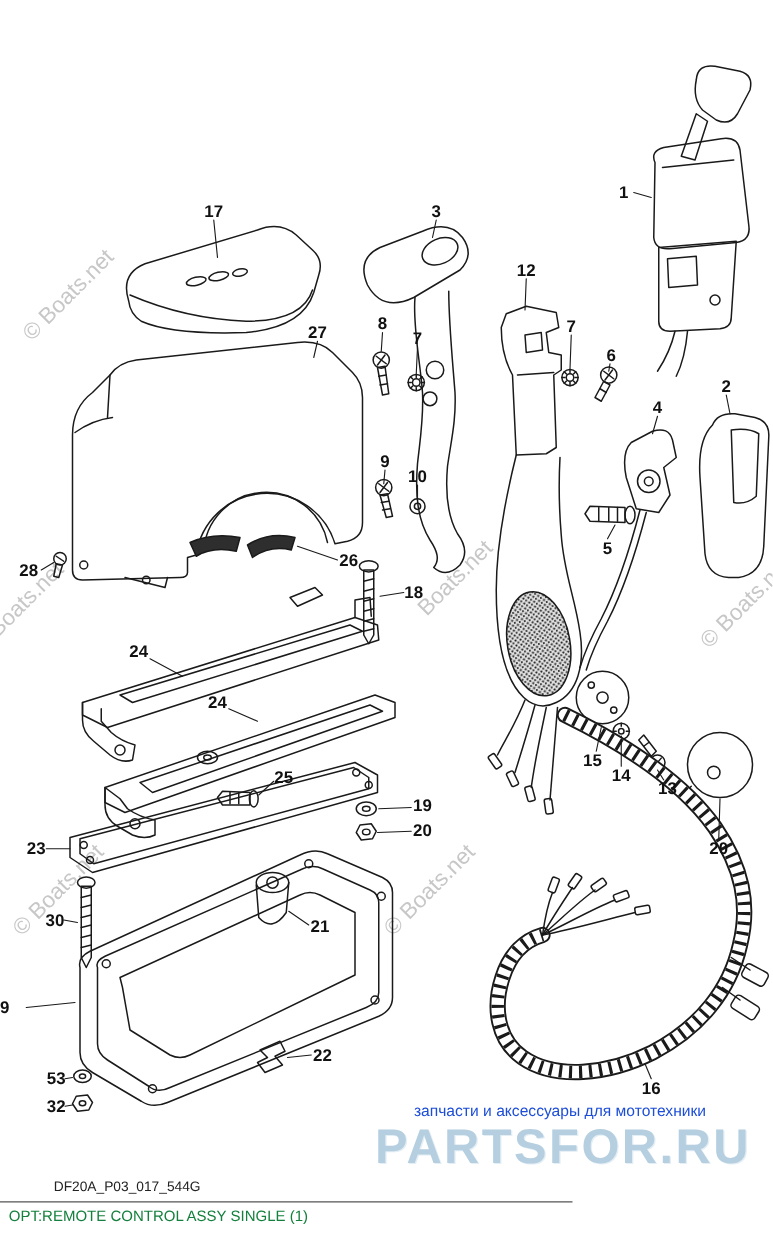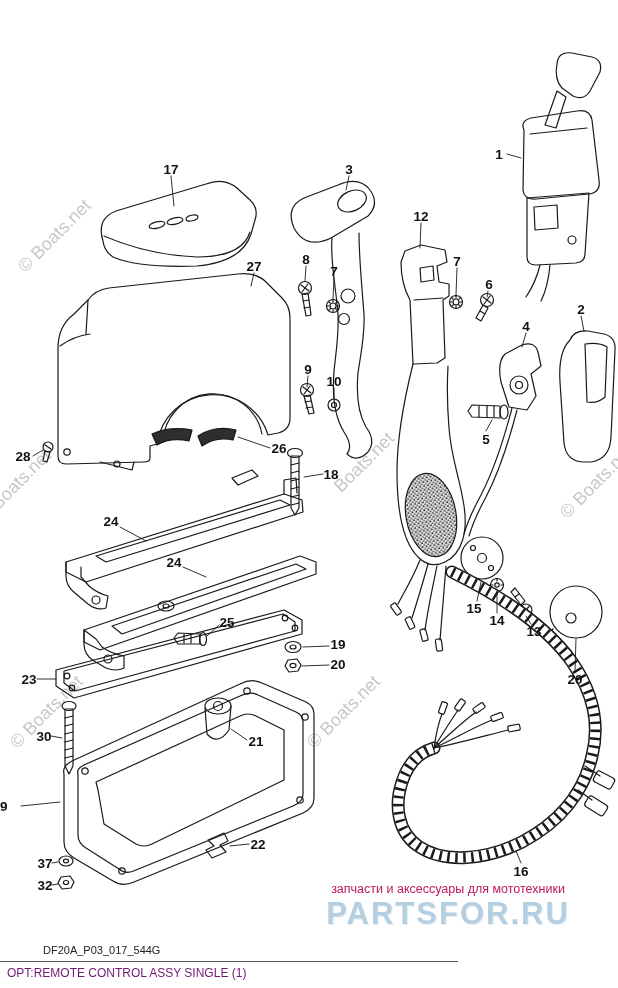--- a/index.html
+++ b/index.html
@@ -19,26 +19,26 @@
   .diagram .fill-dark { fill:#2e2e2e; }
   .diagram .fill-speckle { fill:url(#speckle); }
   .diagram .h-outline { stroke-width:13; }
   .diagram .h-white { stroke:#fff; stroke-width:10; }
   .diagram .h-band { stroke-width:10; stroke-dasharray:2.5 5.5; stroke-linecap:butt; }
 
   .callout-layer { position:absolute; inset:0; z-index:4; }
   .callout { position:absolute; transform:translate(-50%,-50%); font-size:13.5px; font-weight:bold; color:#111; }
 
   .footer-promo { position:absolute; right:22px; top:882px; width:296px; text-align:center; z-index:5; }
-  .footer-tagline { font-size:12.5px; color:#be185d; }
-  .footer-brand { font-size:31px; font-weight:bold; color:#b5cfe0; letter-spacing:2px;
+  .footer-tagline { font-size:12.5px; color:#1d4ed8; }
+  .footer-brand { font-size:39px; font-weight:bold; color:#b5cfe0; letter-spacing:2px;
                   text-shadow:1px 1px 0 #e3eef5; }
   .footer-code { position:absolute; left:7px; top:944px; font-size:11px; color:#222; z-index:5;margin-left:36px; }
   .footer-rule { position:absolute; left:0; top:961px; width:458px; border-top:1.3px solid #555; z-index:5; }
-  .footer-caption { position:absolute; left:7px; top:966px; font-size:12px; color:#701a75; z-index:5; }
+  .footer-caption { position:absolute; left:7px; top:966px; font-size:12px; color:#15803d; z-index:5; }
 </style>
 </head>
 <body>
 
 <div class="page">
 
 
   <div class="watermark-layer">
       <div class="watermark" style="left: 14px; top: 262px;">© Boats.net</div>
       <div class="watermark" style="left: -26px; top: 512px;">© Boats.net</div>
@@ -394,21 +394,21 @@
       <div class="callout" style="left: 258px; top: 844px;">22</div>
       <div class="callout" style="left: 29px; top: 679px;">23</div>
       <div class="callout" style="left: 111px; top: 521px;">24</div>
       <div class="callout" style="left: 174px; top: 562px;">24</div>
       <div class="callout" style="left: 227px; top: 622px;">25</div>
       <div class="callout" style="left: 279px; top: 448px;">26</div>
       <div class="callout" style="left: 254px; top: 266px;">27</div>
       <div class="callout" style="left: 23px; top: 456px;">28</div>
       <div class="callout" style="left: 0; top: 806px;">29</div>
       <div class="callout" style="left: 44px; top: 736px;">30</div>
-      <div class="callout" style="left: 45px; top: 863px;">37</div>
+      <div class="callout" style="left: 45px; top: 863px;">53</div>
       <div class="callout" style="left: 45px; top: 885px;">32</div>
     </div>
 
   <div class="footer-promo">
     <div class="footer-tagline">запчасти и аксессуары для мототехники</div>
     <div class="footer-brand">PARTSFOR.RU</div>
   </div>
 
   <div class="footer-code">DF20A_P03_017_544G</div>
   <div class="footer-rule"></div>

